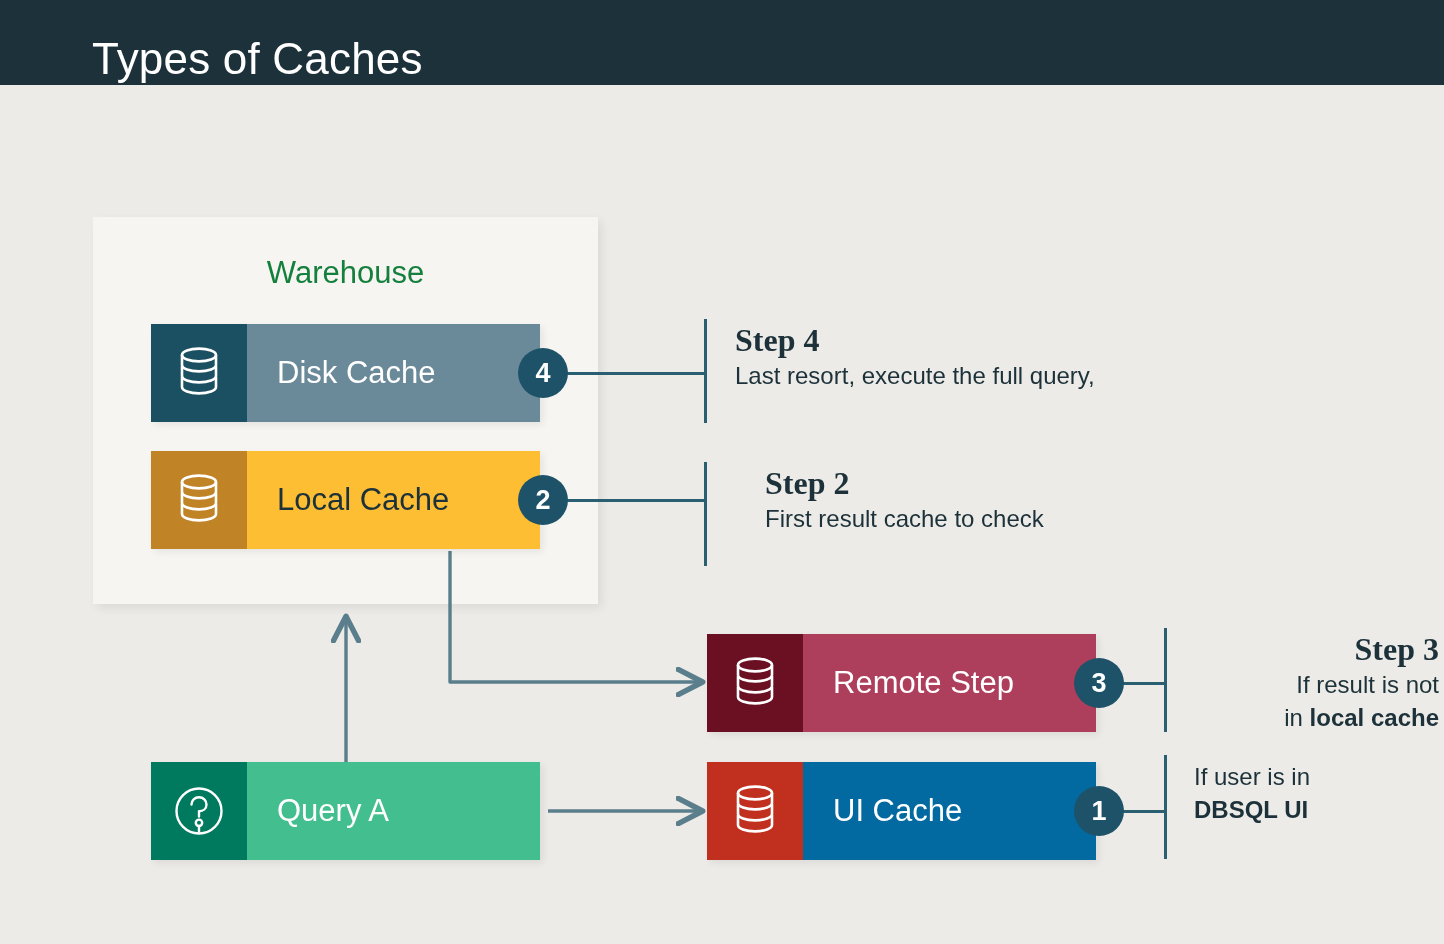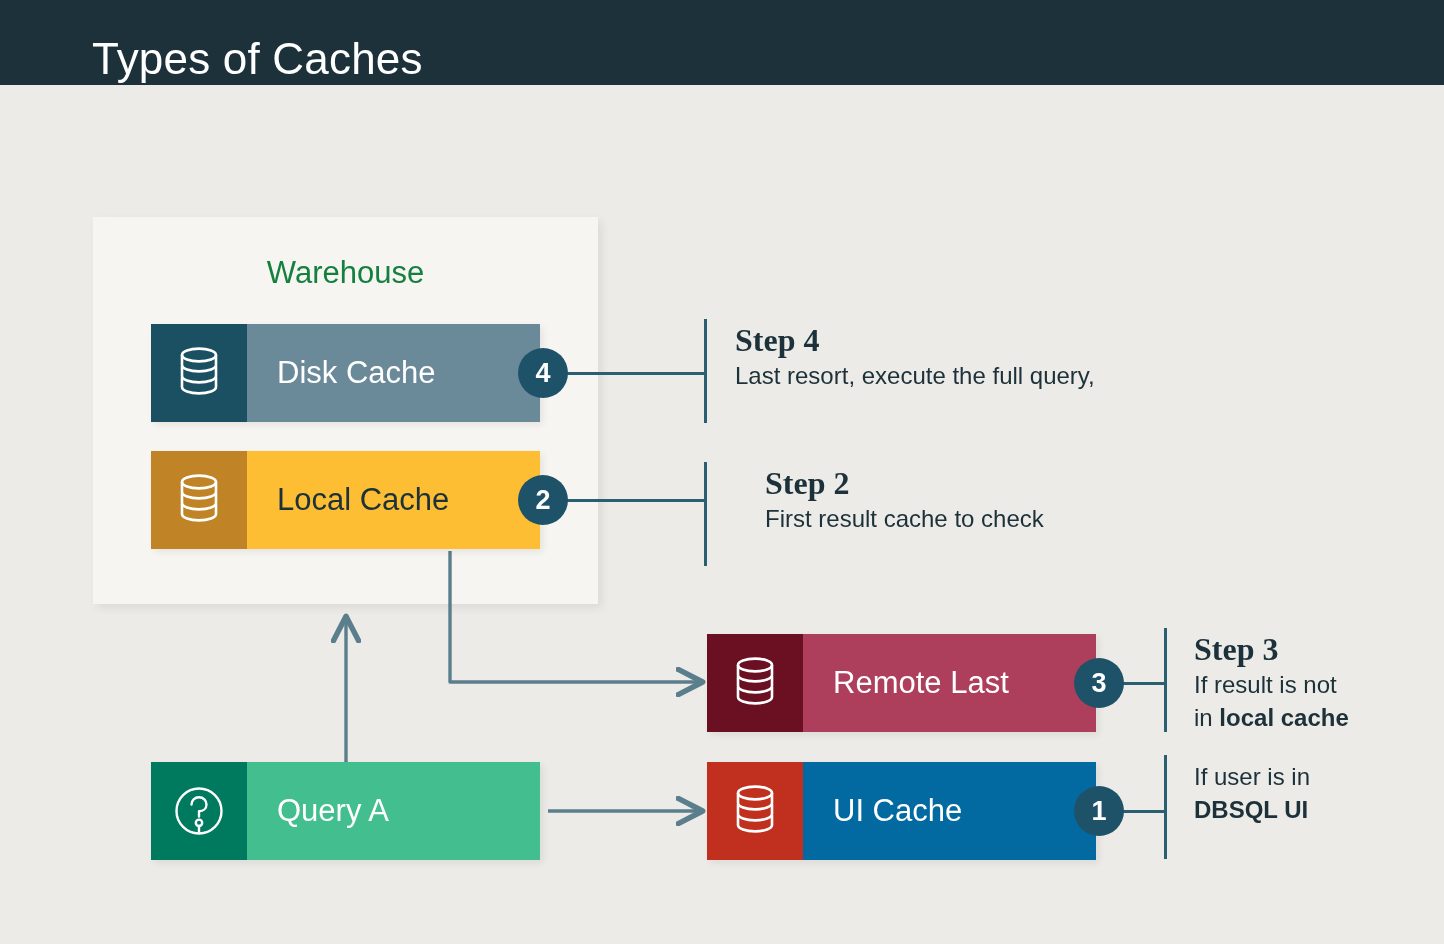--- a/index.html
+++ b/index.html
@@ -136,21 +136,21 @@
   }
   .step-desc {
     font-size: 24px;
     font-weight: 400;
     line-height: 33px;
   }
   .step-desc b { font-weight: 700; }
 
   .step4-block { left: 735px; top: 205px;  width: 520px; }
   .step2-block { left: 735px; top: 348px;  width: 520px; margin-left: 30px; }
-  .step3-block { left: 1194px; top: 514px; width: 245px; }
+  .step3-block { left: 1194px; top: 514px; width: 245px; text-align: right; }
   .step1-block { left: 1194px; top: 641px; width: 245px; }
 
   
   .connectors {
     position: absolute;
     left: 0; top: 0;
     width: 1444px; height: 825px;
     pointer-events: none;
   }
 
@@ -222,21 +222,21 @@
       <svg class="db-icon" width="48" height="56" viewBox="0 0 48 56">
         <g fill="none" stroke="#FFFFFF" stroke-width="2.6">
           <ellipse cx="24" cy="10" rx="17" ry="6.4"></ellipse>
           <path d="M7,10 L7,20 C7,23.5 14.6,26.4 24,26.4 C33.4,26.4 41,23.5 41,20 L41,10"></path>
           <path d="M7,21 L7,31 C7,34.5 14.6,37.4 24,37.4 C33.4,37.4 41,34.5 41,31 L41,21"></path>
           <path d="M7,32 L7,42 C7,45.5 14.6,48.4 24,48.4 C33.4,48.4 41,45.5 41,42 L41,32"></path>
         </g>
       </svg>
     </div>
     <div class="bar-body">
-      <span class="bar-label" style="color:#FFFFFF;">Remote Last</span>
+      <span class="bar-label" style="color:#FFFFFF;">Remote Step</span>
     </div>
   </div>
   <div class="badge badge-3">3</div>
 
   <div class="bar bar-ui" style="background:#0369a1;">
     <div class="bar-icon" style="background:#C1301F;">
       <svg class="db-icon" width="48" height="56" viewBox="0 0 48 56">
         <g fill="none" stroke="#FFFFFF" stroke-width="2.6">
           <ellipse cx="24" cy="10" rx="17" ry="6.4"></ellipse>
           <path d="M7,10 L7,20 C7,23.5 14.6,26.4 24,26.4 C33.4,26.4 41,23.5 41,20 L41,10"></path>

